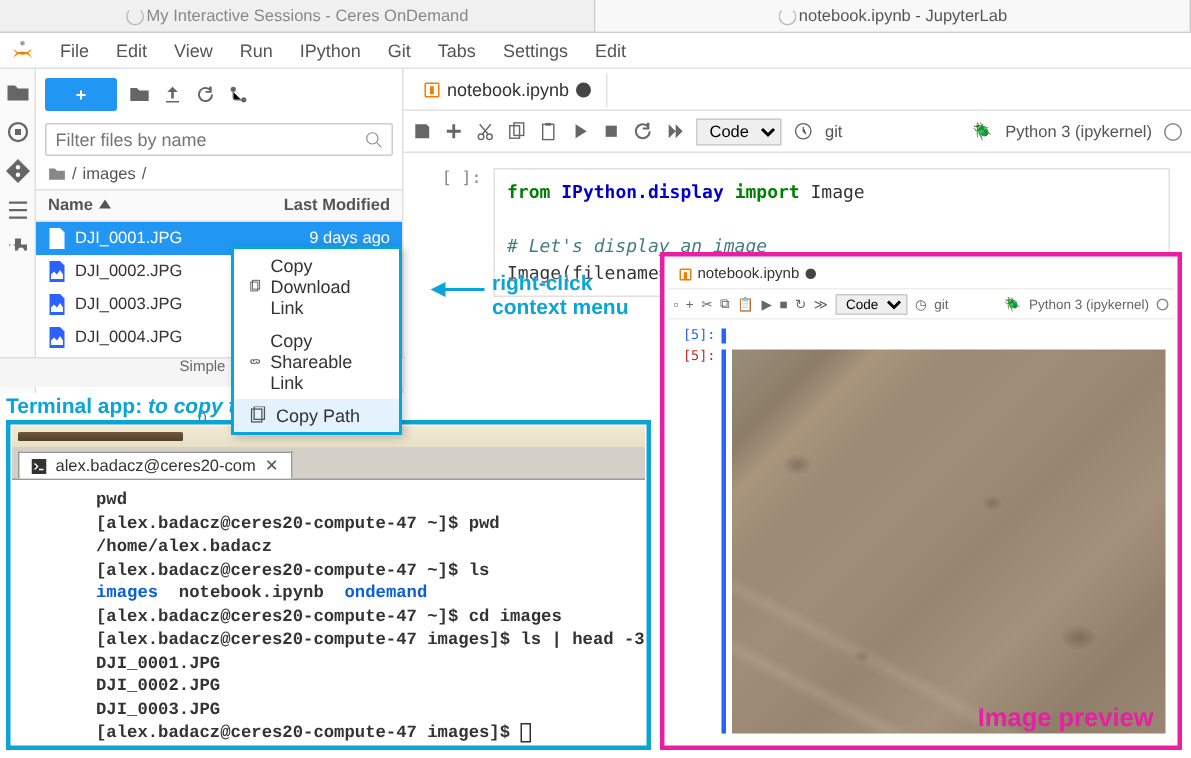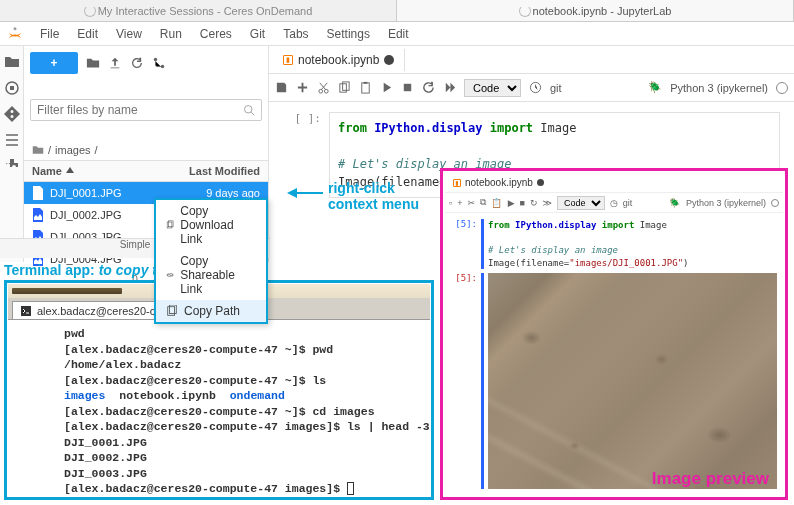--- a/index.html
+++ b/index.html
@@ -11,21 +11,21 @@
 .menubar { display: flex; height: 24px; align-items: center; padding: 0 6px; gap: 2px; border-bottom: 1px solid #e0e0e0; background: #fff; }
 .jp-logo { width: 18px; height: 18px; margin-right: 6px; }
 .menubar-item { padding: 2px 8px; font-size: 12px; color: #555; cursor: default; }
 .main-area { display: flex; height: 216px; }
 .leftbar { width: 24px; background: #fafafa; border-right: 1px solid #e0e0e0; display: flex; flex-direction: column; align-items: center; padding-top: 8px; gap: 10px; }
 .leftbar-icon { width: 16px; height: 16px; color: #666; }
 .filebrowser { width: 245px; border-right: 1px solid #e0e0e0; display: flex; flex-direction: column; }
 .fb-toolbar { display: flex; align-items: center; padding: 6px; gap: 8px; }
 .new-btn { background: #2196f3; color: #fff; width: 48px; height: 22px; display: flex; align-items: center; justify-content: center; border-radius: 2px; font-weight: bold; }
 .tb-icon { color: #666; }
-.fb-filter { margin: 19px 6px; display: flex; border: 1px solid #ccc; border-radius: 2px; padding: 3px 6px; align-items: center; }
+.fb-filter { margin: 2px 6px; display: flex; border: 1px solid #ccc; border-radius: 2px; padding: 3px 6px; align-items: center; }
 .fb-filter input { border: none; flex: 1; outline: none; font-size: 12px; }
 .breadcrumb { padding: 4px 8px; font-size: 11px; color: #555; display: flex; align-items: center; gap: 4px; }
 .fb-header { display: flex; padding: 4px 8px; border-top: 1px solid #e0e0e0; border-bottom: 1px solid #e0e0e0; font-size: 11px; font-weight: 600; color: #555; background: #fafafa; }
 .fb-header .col-name { flex: 1; display: flex; align-items: center; gap: 4px; }
 .fb-list { flex: 1; position: relative; }
 .fb-row { display: flex; padding: 4px 8px; font-size: 11px; align-items: center; gap: 6px; }
 .fb-row.selected { background: #2196f3; color: #fff; }
 .fb-row .col-name { flex: 1; display: flex; align-items: center; gap: 6px; }
 .file-icon { width: 12px; height: 14px; }
 .ctx-menu { position: absolute; left: 130px; top: 16px; background: #fff; border: 2px solid #0aa5d6; box-shadow: 2px 2px 6px rgba(0,0,0,0.2); z-index: 10; }
@@ -112,21 +112,21 @@
 <div class="menubar">
   <svg class="jp-logo" viewBox="0 0 24 24">
       <circle cx="12" cy="5" r="2" fill="#9e9e9e"></circle>
       <path d="M4 10c4 5 12 5 16 0-2 7-14 7-16 0z" fill="#f57c00"></path>
       <path d="M4 18c4-5 12-5 16 0-2-7-14-7-16 0z" fill="#f57c00"></path>
     </svg>
   <span class="menubar-item">File</span>
   <span class="menubar-item">Edit</span>
   <span class="menubar-item">View</span>
   <span class="menubar-item">Run</span>
-  <span class="menubar-item">Ceres</span>
+  <span class="menubar-item">IPython</span>
   <span class="menubar-item">Git</span>
   <span class="menubar-item">Tabs</span>
   <span class="menubar-item">Settings</span>
   <span class="menubar-item">Edit</span>
 </div>
 
 <div class="main-area">
 
   <div class="leftbar">
     <svg class="leftbar-icon" viewBox="0 0 16 16">
@@ -370,24 +370,20 @@
     <span>git</span>
     <span style="flex:1"></span>
     <span>🪲</span>
     <span>Python 3 (ipykernel)</span>
     <span class="kernel-ind" style="width:8px;height:8px"></span>
   </div>
   <div class="pv-body">
     <div class="pv-cell">
       <div class="pv-prompt">[5]:</div>
       <div class="pv-bar"></div>
-      <div class="pv-code"><span class="kw-from">from</span> <span class="kw-mod">IPython.display</span> <span class="kw-import">import</span> Image
-
-<span class="cm-comment"># Let's display an image</span>
-<span>Image(filename=</span><span class="cm-str">"images/DJI_0001.JPG"</span><span>)</span></div>
     </div>
     <div class="pv-output">
       <div class="pv-prompt" style="color:#c62828">[5]:</div>
       <div class="pv-bar"></div>
       <div class="pv-image"></div>
     </div>
   </div>
   <div class="pv-caption">Image preview</div>
 </div>
 

